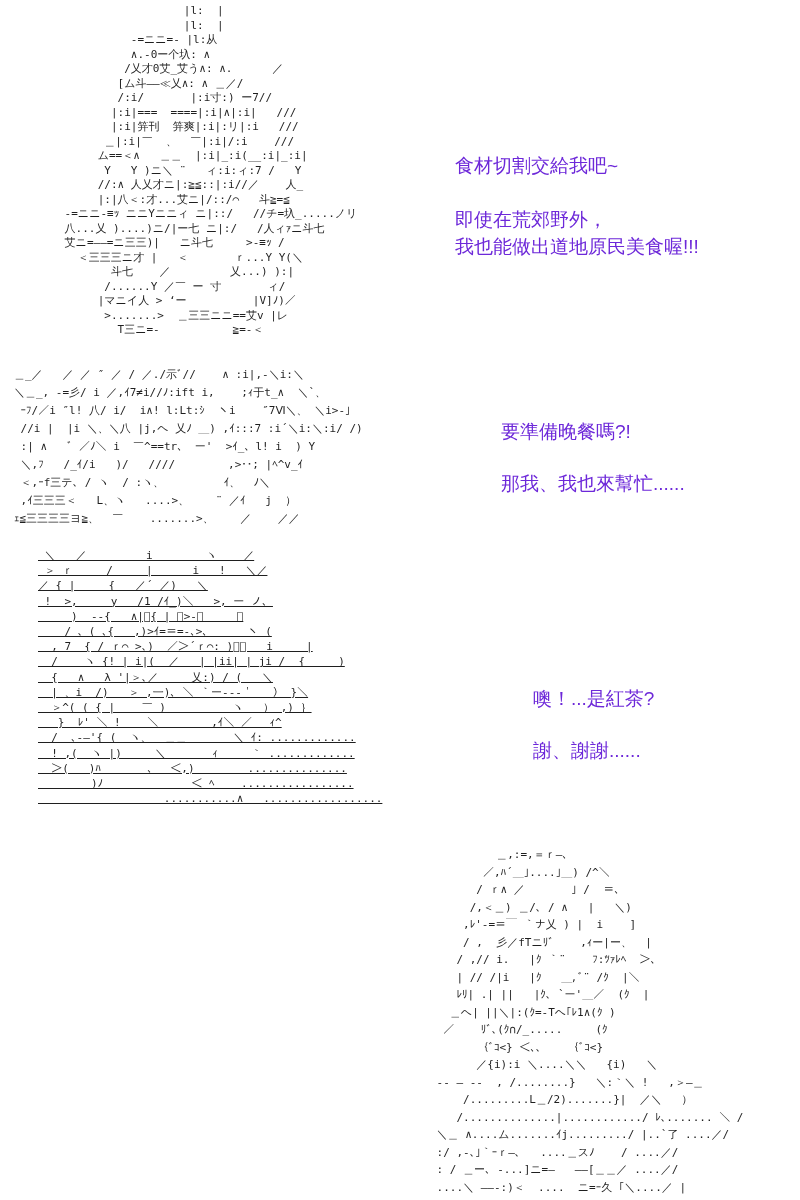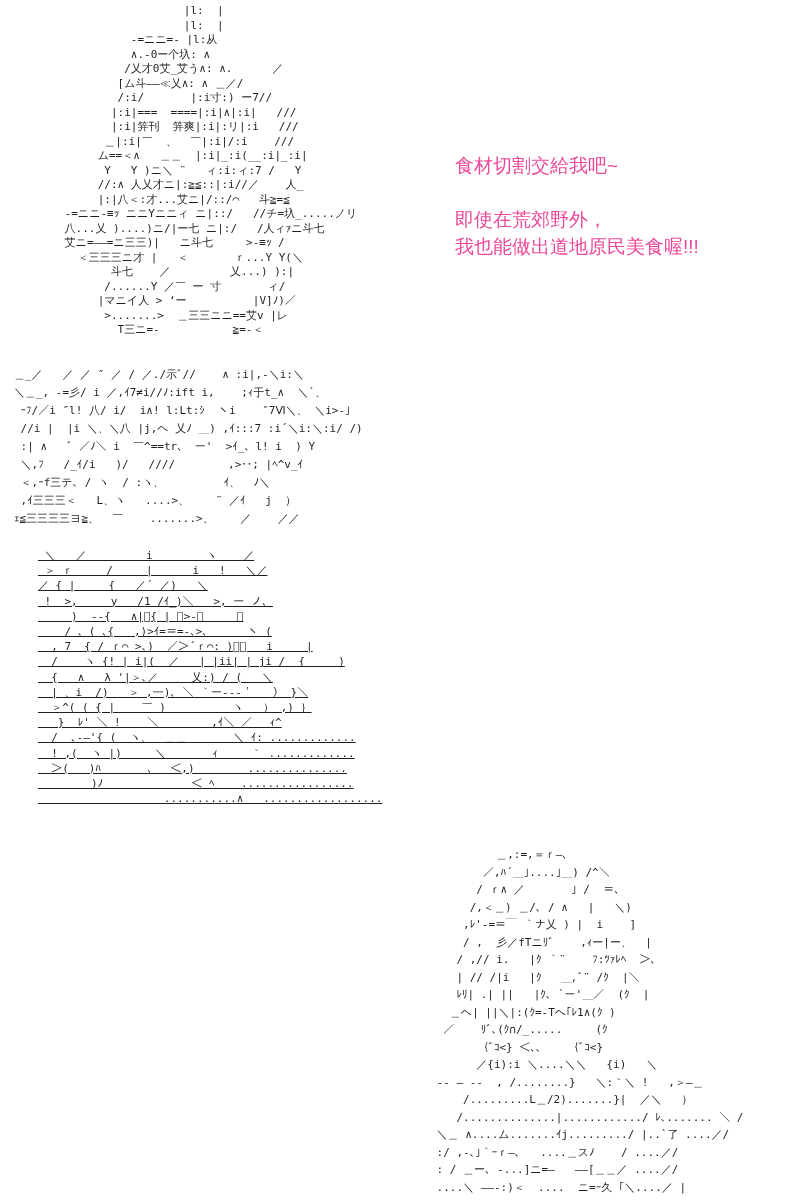--- a/index.html
+++ b/index.html
@@ -23,21 +23,21 @@
     color: #1f1f1f;
     letter-spacing: 0;
   }
   .aa1 { left: 58px;  top: 4px;   font-size: 11px; line-height: 14.5px; }
   .aa2 { left: 14px;  top: 366px; font-size: 11px; line-height: 18px;   }
   .aa3 { left: 38px;  top: 548px; font-size: 11px; line-height: 15.2px; text-decoration: underline; }
   .aa4 { left: 430px; top: 846px; font-size: 11px; line-height: 17.5px; }
   .dialogue {
     position: absolute;
     white-space: pre-line;
-    color: #ec4899;
+    color: #6d28d9;
     font-size: 19px;
   }
   .d1 { left: 455px; top: 152px; line-height: 27px; }
   .d2 { left: 501px; top: 419px; line-height: 26px; }
   .d3 { left: 533px; top: 686px; line-height: 26px; }
 </style>
 </head>
 <body>
 
 <div class="canvas">
@@ -113,15 +113,21 @@
  ＼＿ ∧....ム.......ｲj........./ |..`了 ....／/
  :/ ,-､｣｀ｰｒ―､   ....＿スﾉ    / ....／/
  : / ＿ー､ ‐...]ニ=―   ――[＿＿／ ....／/
  ....＼ ——-:)＜  ....  ニ=ｰ久 ｢＼....／ |</pre>
 
   <div class="dialogue d1">食材切割交給我吧~
 
 即使在荒郊野外，
 我也能做出道地原民美食喔!!!</div>
 
+  <div class="dialogue d2">要準備晚餐嗎?!
 
+那我、我也來幫忙......</div>
+
+  <div class="dialogue d3">噢！...是紅茶?
+
+謝、謝謝......</div>
 
 </div>
 
 </body></html>

